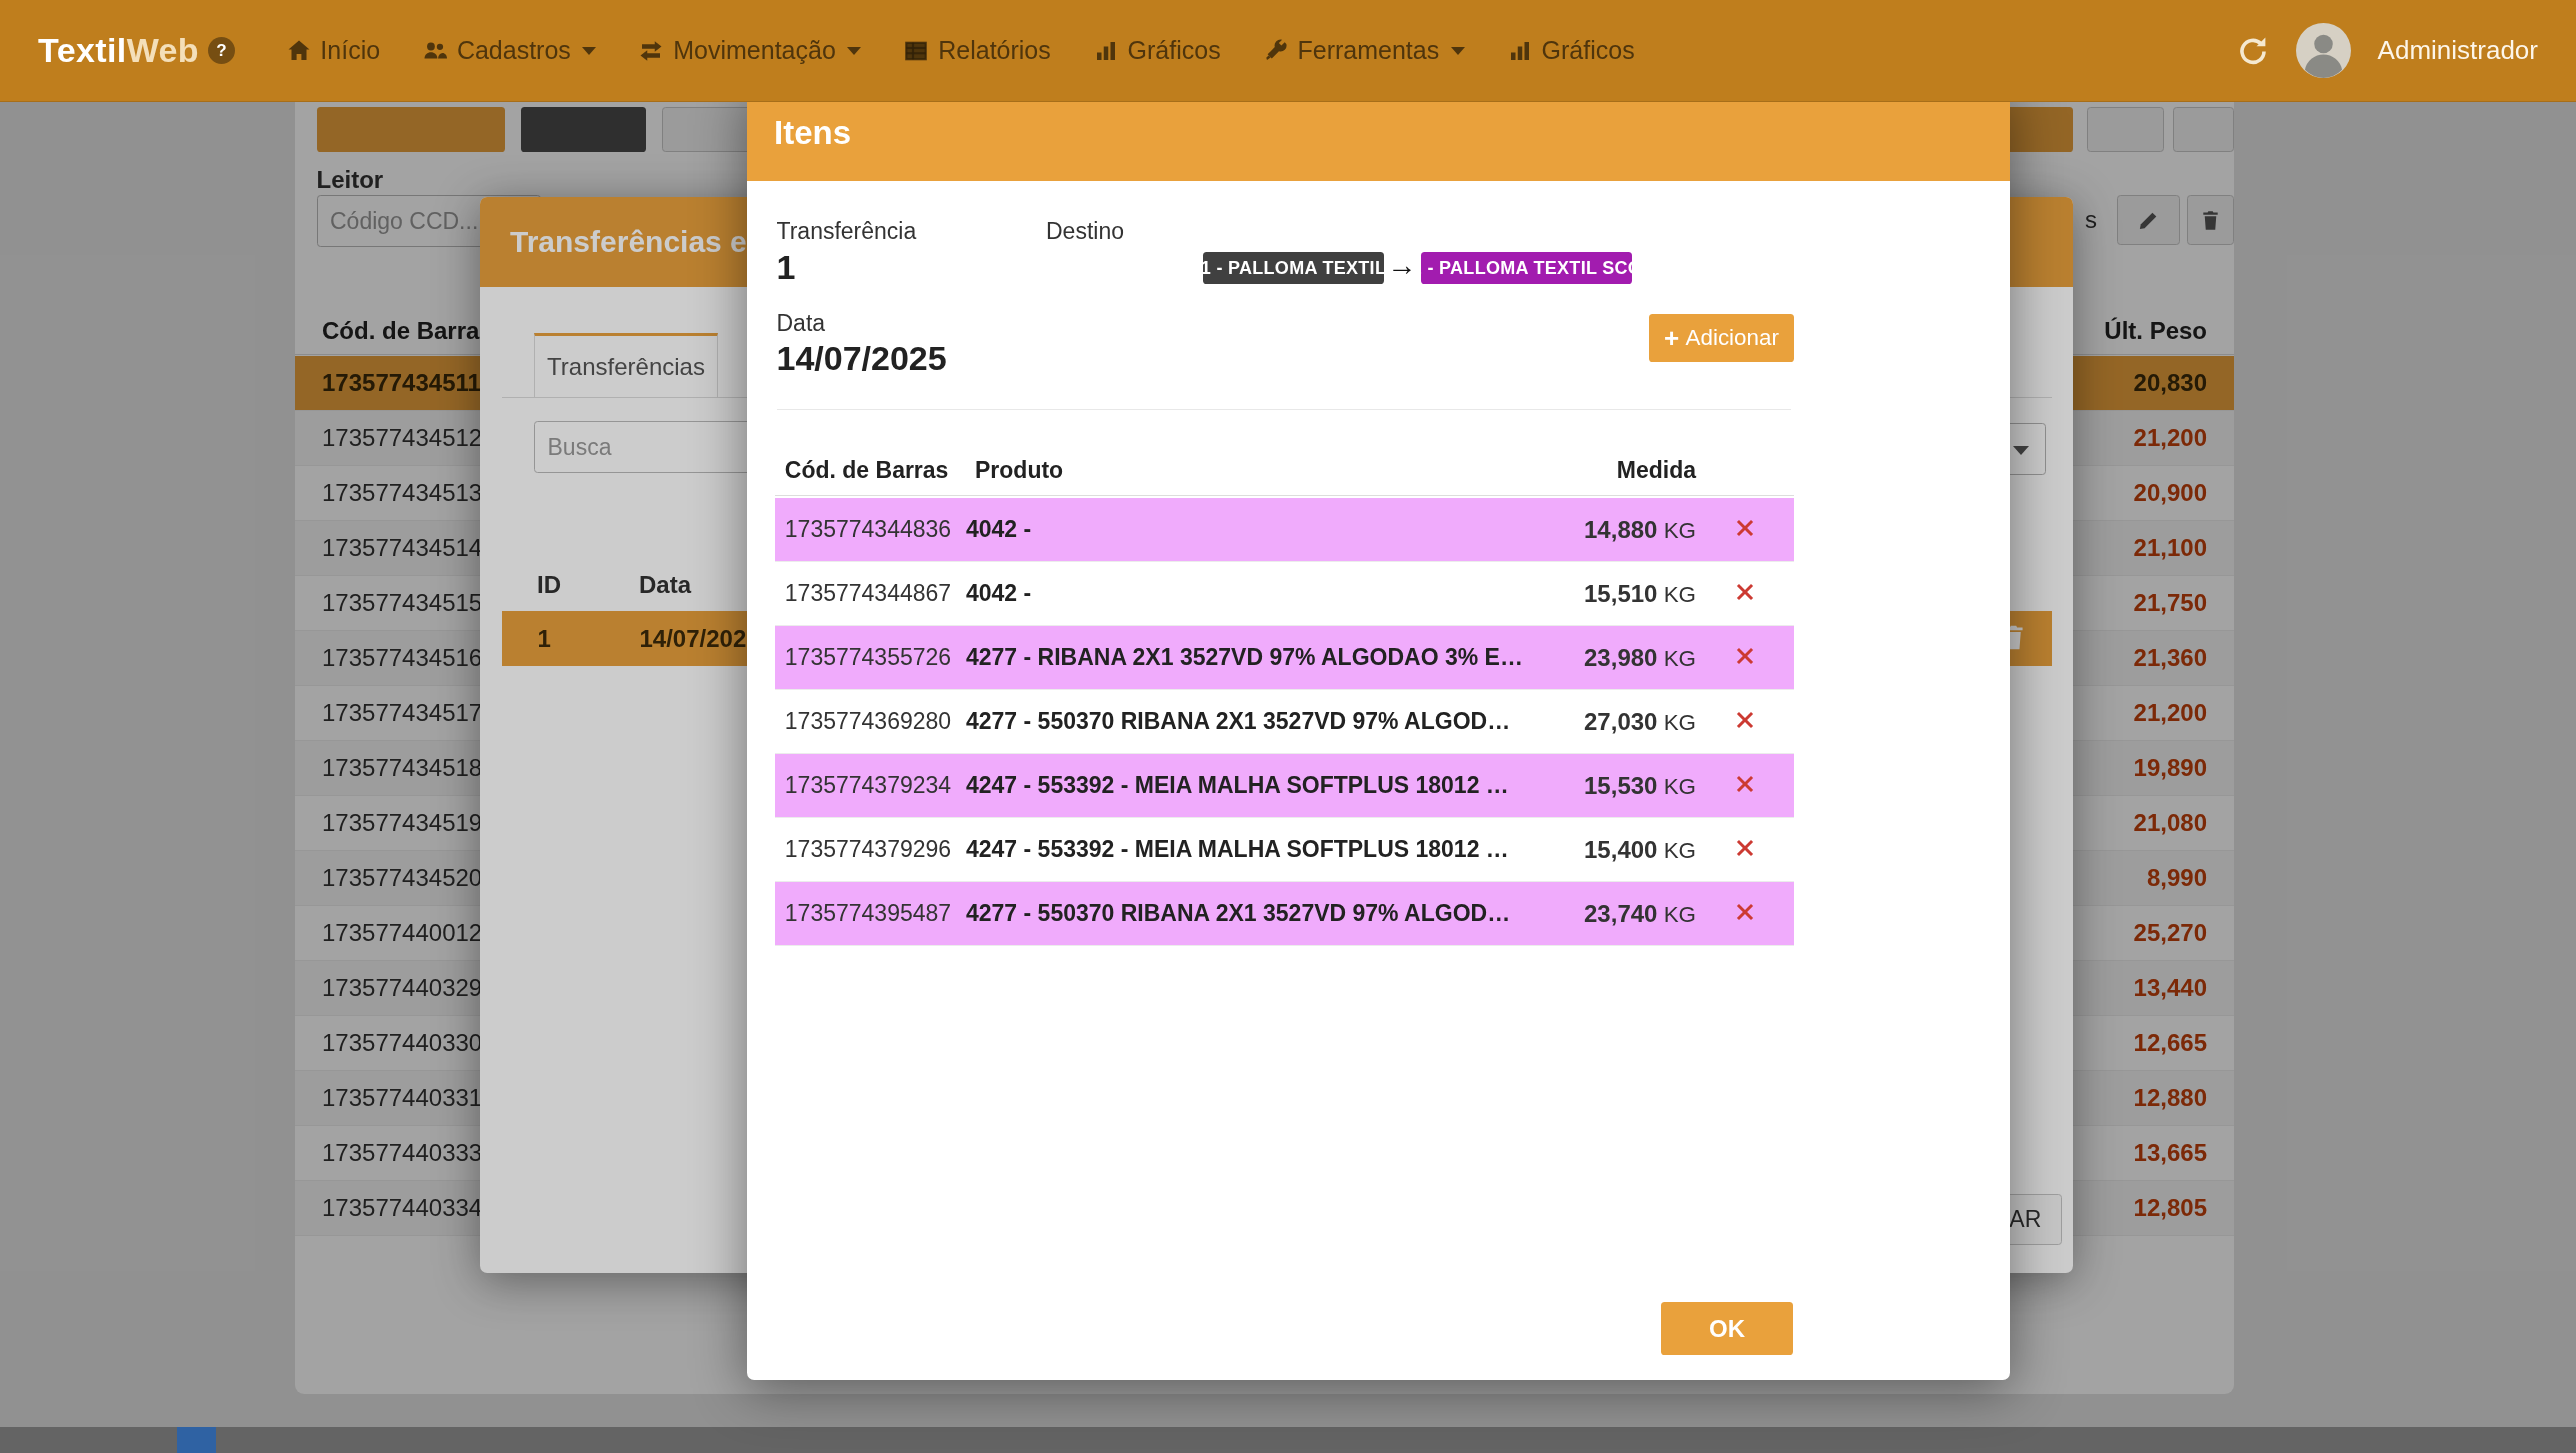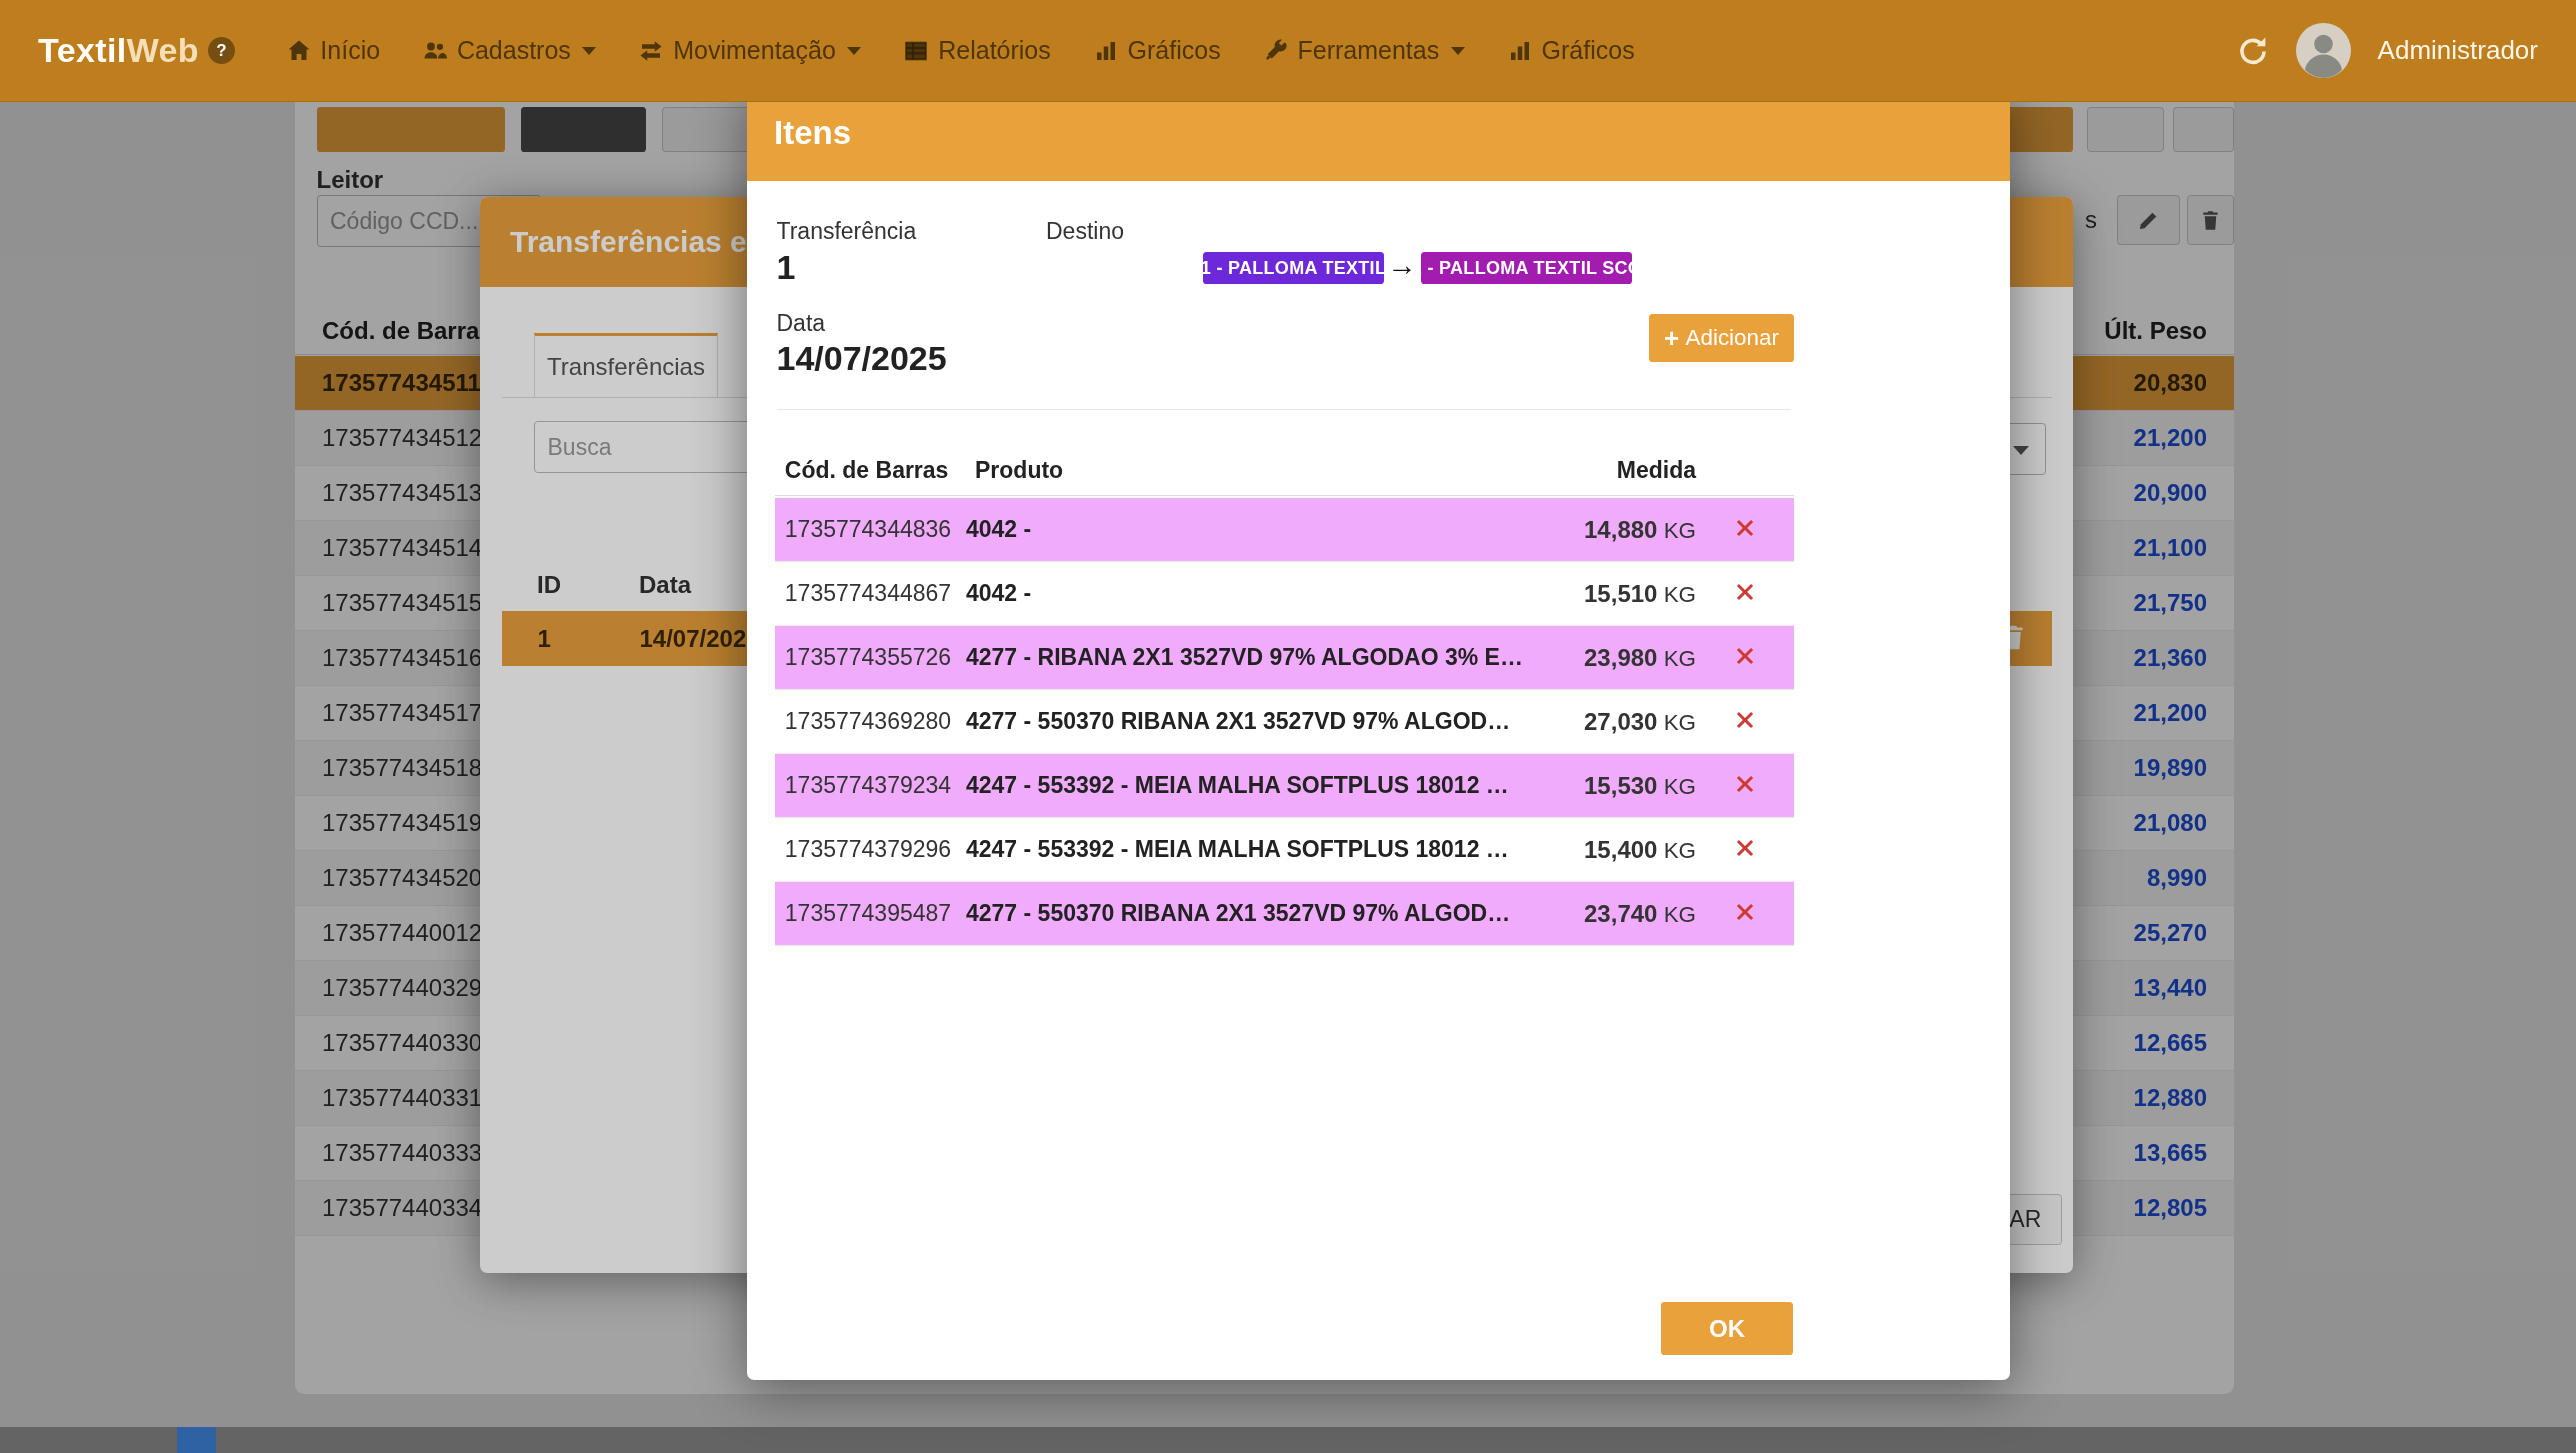--- a/index.html
+++ b/index.html
@@ -40,21 +40,21 @@
   .text-input::placeholder{color:#999}
   .partial-s{position:absolute;left:1790px;top:104px;font-size:24px;color:#333}
   .bg-head{position:absolute;left:0;top:206px;width:1939px;height:47px;border-bottom:1.8px solid #ddd;
     display:flex;justify-content:space-between;align-items:center;padding:0 27px;
     font-size:24px;font-weight:bold;color:#222}
   #bg-rows{position:absolute;left:0;top:254px;width:1939px}
   .bg-row{display:flex;justify-content:space-between;align-items:center;height:55px;padding:0 27px;
     border-bottom:0.9px solid #ededed;font-size:24px;color:#333;cursor:pointer}
   .bg-row.alt{background:#f7f7f7}
   .bg-row.sel{background:#e9a13c}
-  .bg-row .cell-peso{font-weight:bold;color:#1d4ed8}
+  .bg-row .cell-peso{font-weight:bold;color:#c2410c}
   .bg-row.sel span{font-weight:bold;color:#3b2a0a}
   #bottom-bar{position:absolute;left:0;top:1427px;width:2576px;height:27px;background:#9e9e9e}
   #blue-chip{position:absolute;left:177px;top:0;width:39px;height:27px;background:#4a9aff}
 
   
   .overlay{position:absolute;left:0;top:102px;width:2576px;height:1352px;background:rgba(0,0,0,.2)}
   #overlay1{z-index:10}
   #overlay2{z-index:30}
 
   
@@ -82,21 +82,21 @@
   
   #itens-modal{position:absolute;left:747px;top:85px;width:1263px;height:1295px;background:#fff;
     border-radius:7.2px;z-index:40;box-shadow:0 9px 54px rgba(0,0,0,.45)}
   #itens-modal .m-head{position:absolute;left:0;top:0;width:100%;height:96px;background:#e9a13c;
     border-radius:7.2px 7.2px 0 0;display:flex;align-items:center;padding:0 27px}
   #itens-modal .m-title{color:#fff;font-size:33px;font-weight:bold}
   .fld-label{position:absolute;font-size:23px;color:#333;line-height:29px}
   .fld-value{position:absolute;font-size:34px;font-weight:bold;color:#222;line-height:39px}
   .badge{position:absolute;top:167px;height:32px;border-radius:3.6px;color:#fff;font-size:18px;
     font-weight:bold;display:flex;align-items:center;justify-content:center;letter-spacing:0.3px;white-space:nowrap}
-  .badge-green{left:456px;width:181px;background:#6d28d9}
+  .badge-green{left:456px;width:181px;background:#404040}
   .badge-red{left:674px;width:211px;background:#a21caf}
   .badge-arrow{position:absolute;left:639px;top:163px;width:32px;text-align:center;font-size:29.5px;
     font-weight:bold;color:#111}
   .adicionar{position:absolute;left:902px;top:229px;width:145px;height:48px;background:#e9a13c;
     border:none;border-radius:3.6px;color:#fff;font-size:22.4px;cursor:pointer;
     display:flex;align-items:center;justify-content:center;gap:6.3px;font-family:"Liberation Sans",sans-serif}
   .adicionar .plus{font-size:26px;font-weight:bold;line-height:1}
   .divider{position:absolute;left:29.5px;top:324px;width:1014px;height:0.9px;background:#e8e8e8}
   .it-head{position:absolute;left:28px;top:359px;width:1019px;height:52px;border-bottom:1.8px solid #ddd}
   .it-head span{position:absolute;top:12.5px;font-size:23px;font-weight:bold;color:#222}

